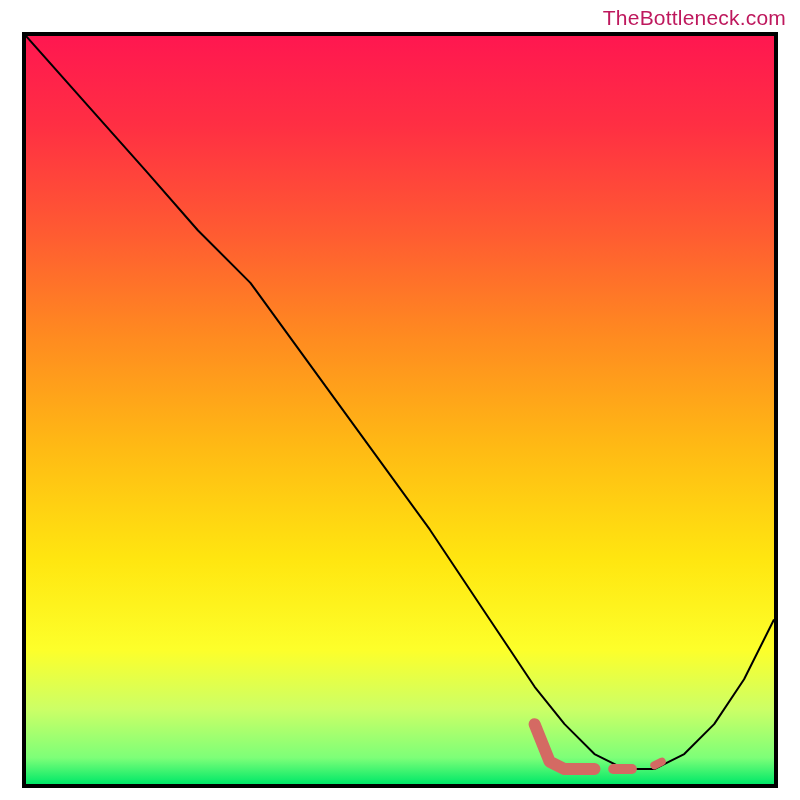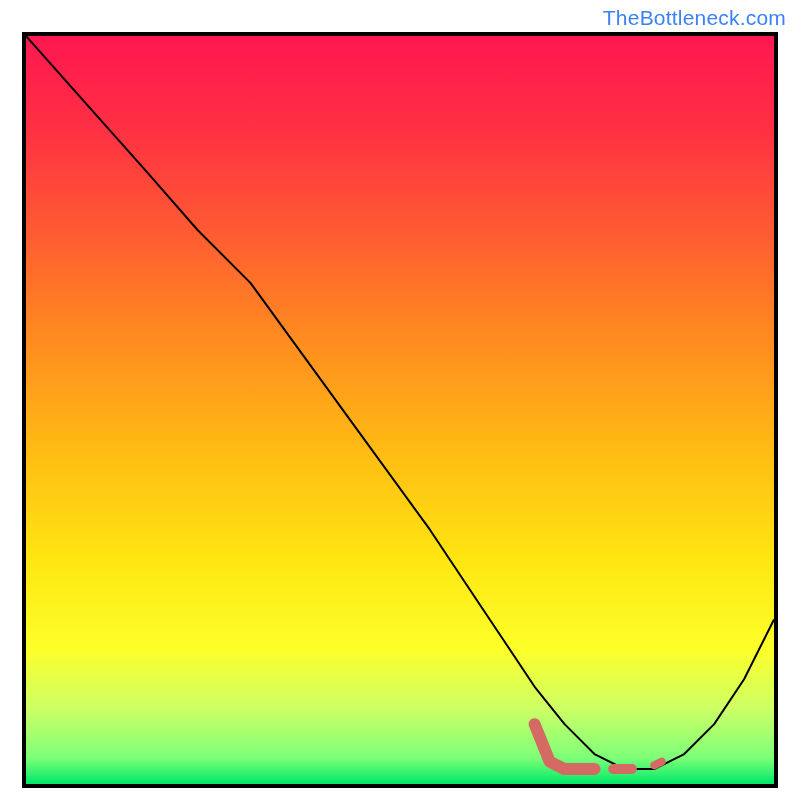--- a/index.html
+++ b/index.html
@@ -10,21 +10,21 @@
     height: 800px;
     position: relative;
     font-family: Arial, Helvetica, sans-serif;
   }
   .watermark {
     position: absolute;
     top: 6px;
     right: 14px;
     font-size: 21px;
     font-weight: 500;
-    color: #3b82f6;
+    color: #be185d;
     letter-spacing: 0.2px;
   }
   .chart-frame {
     position: absolute;
     left: 22px;
     top: 32px;
     width: 756px;
     height: 756px;
     box-sizing: border-box;
     border: 4px solid #000000;

